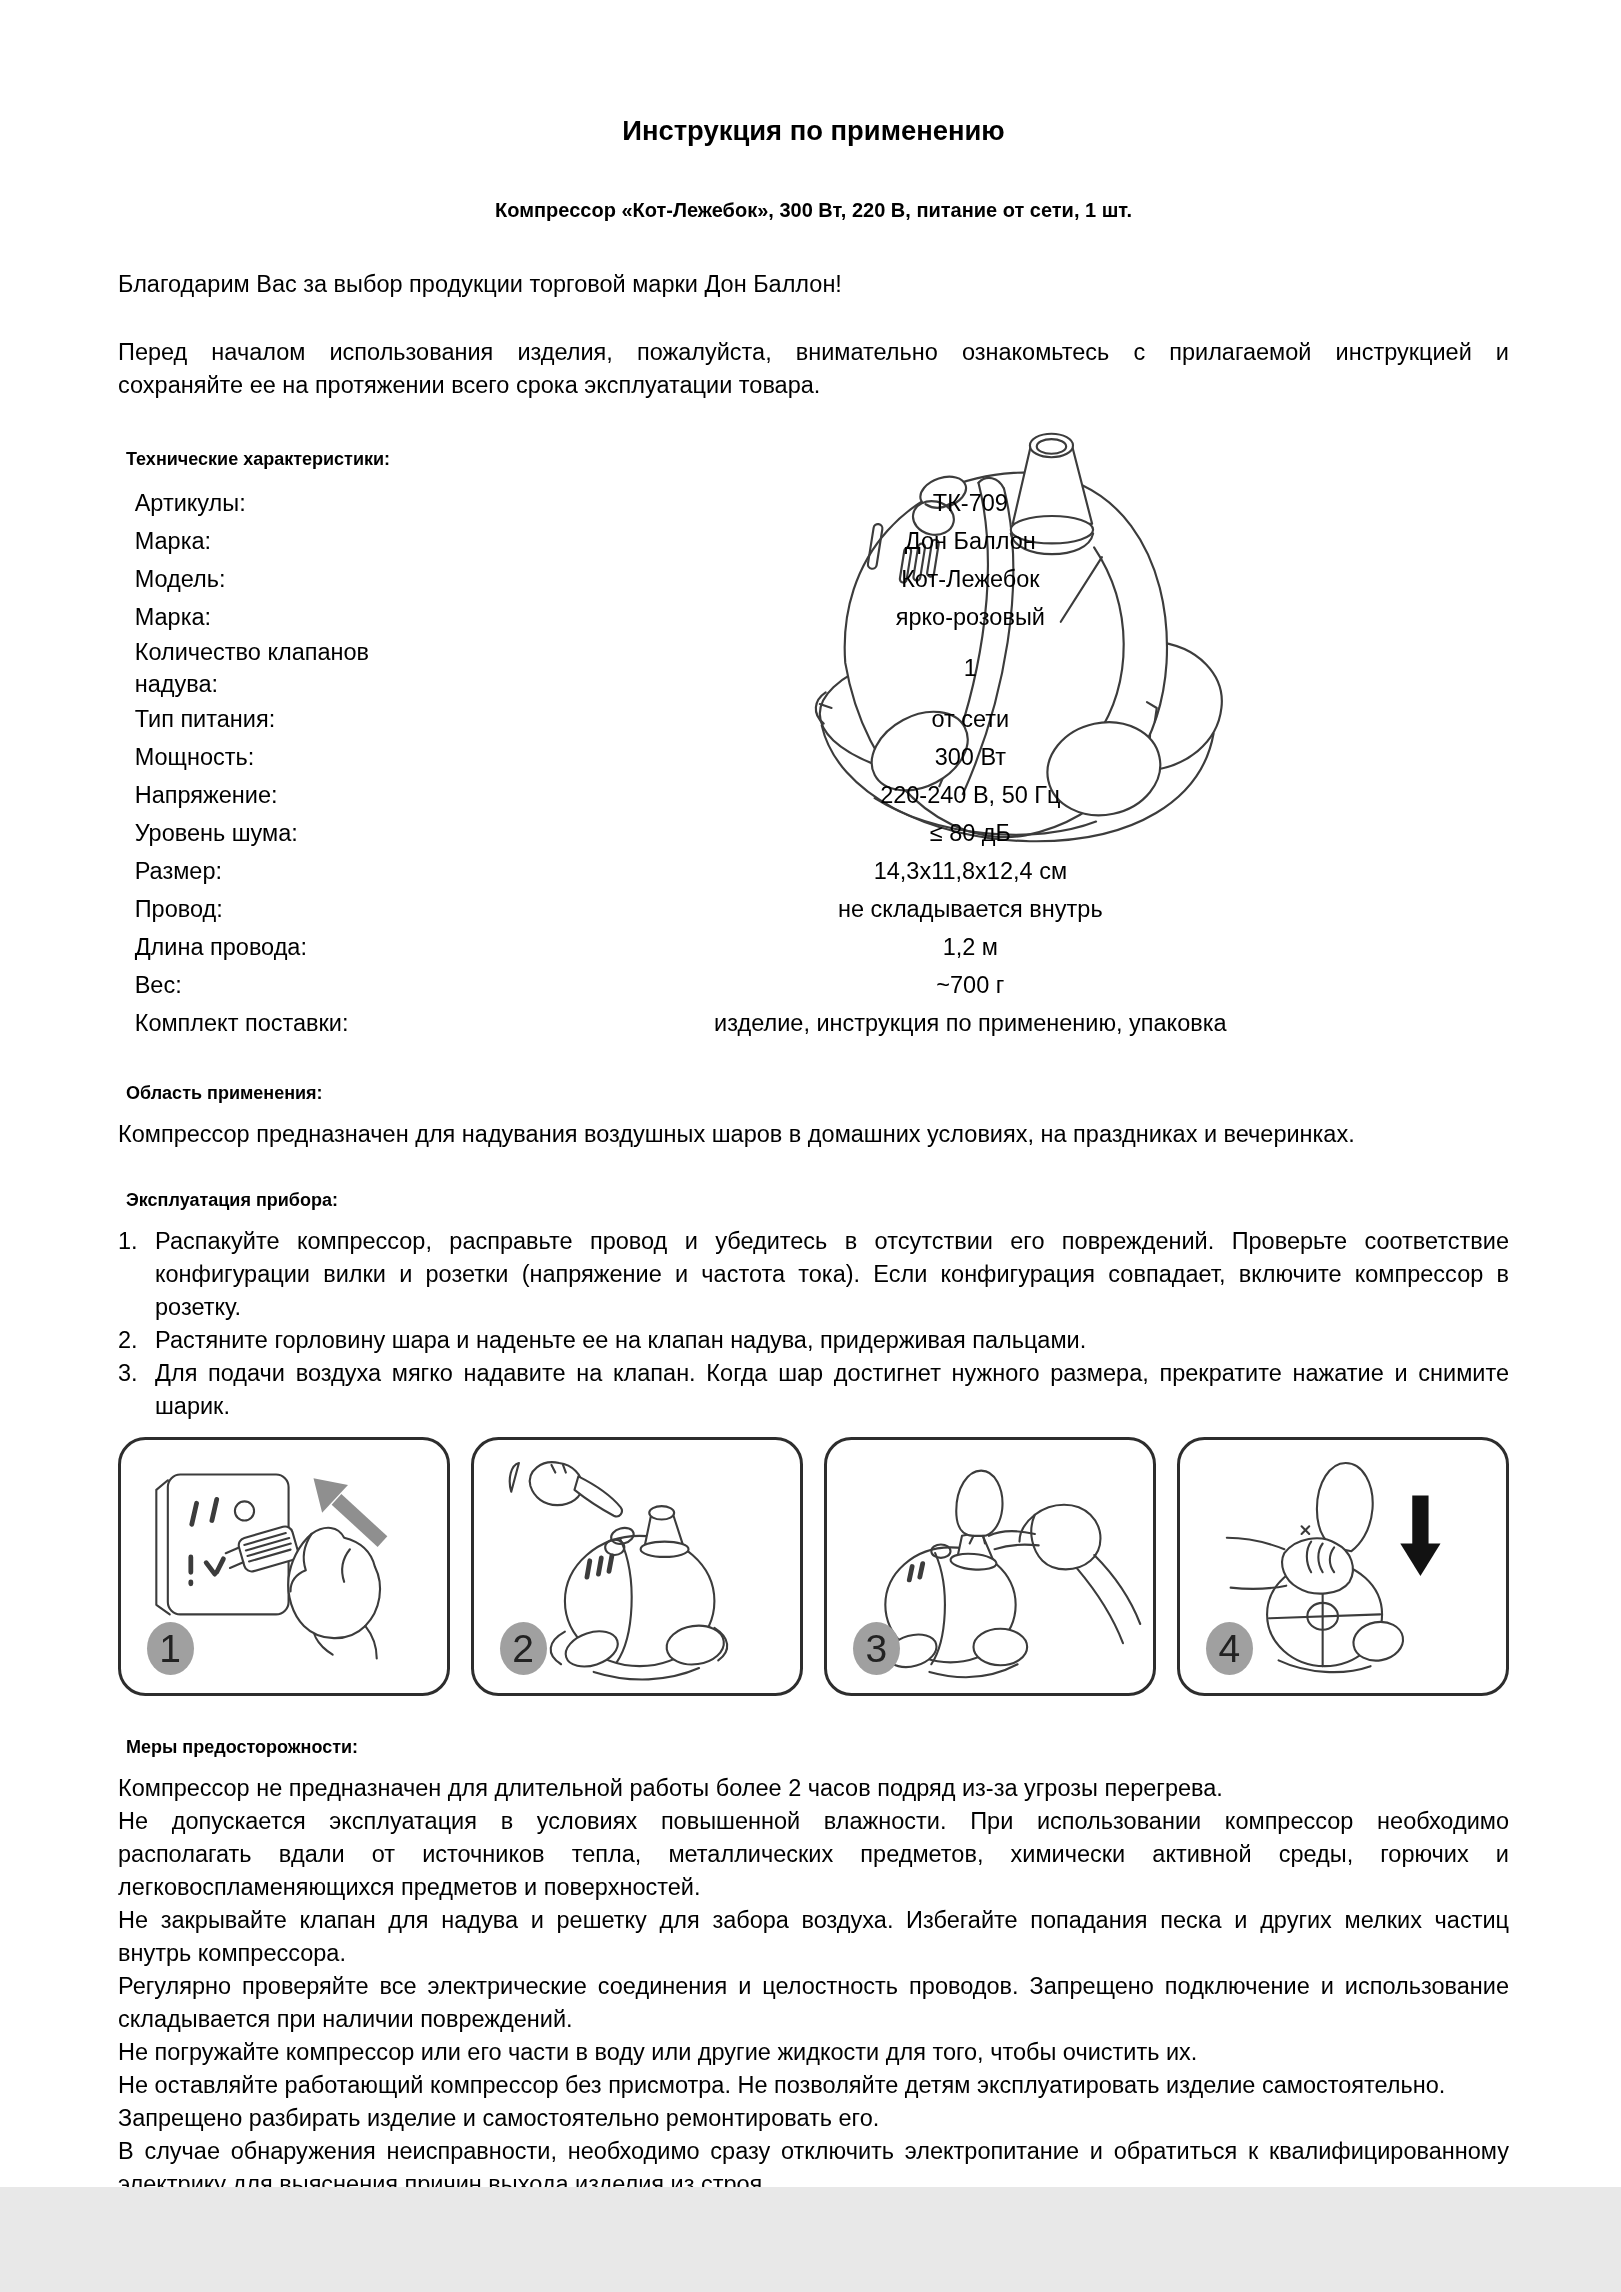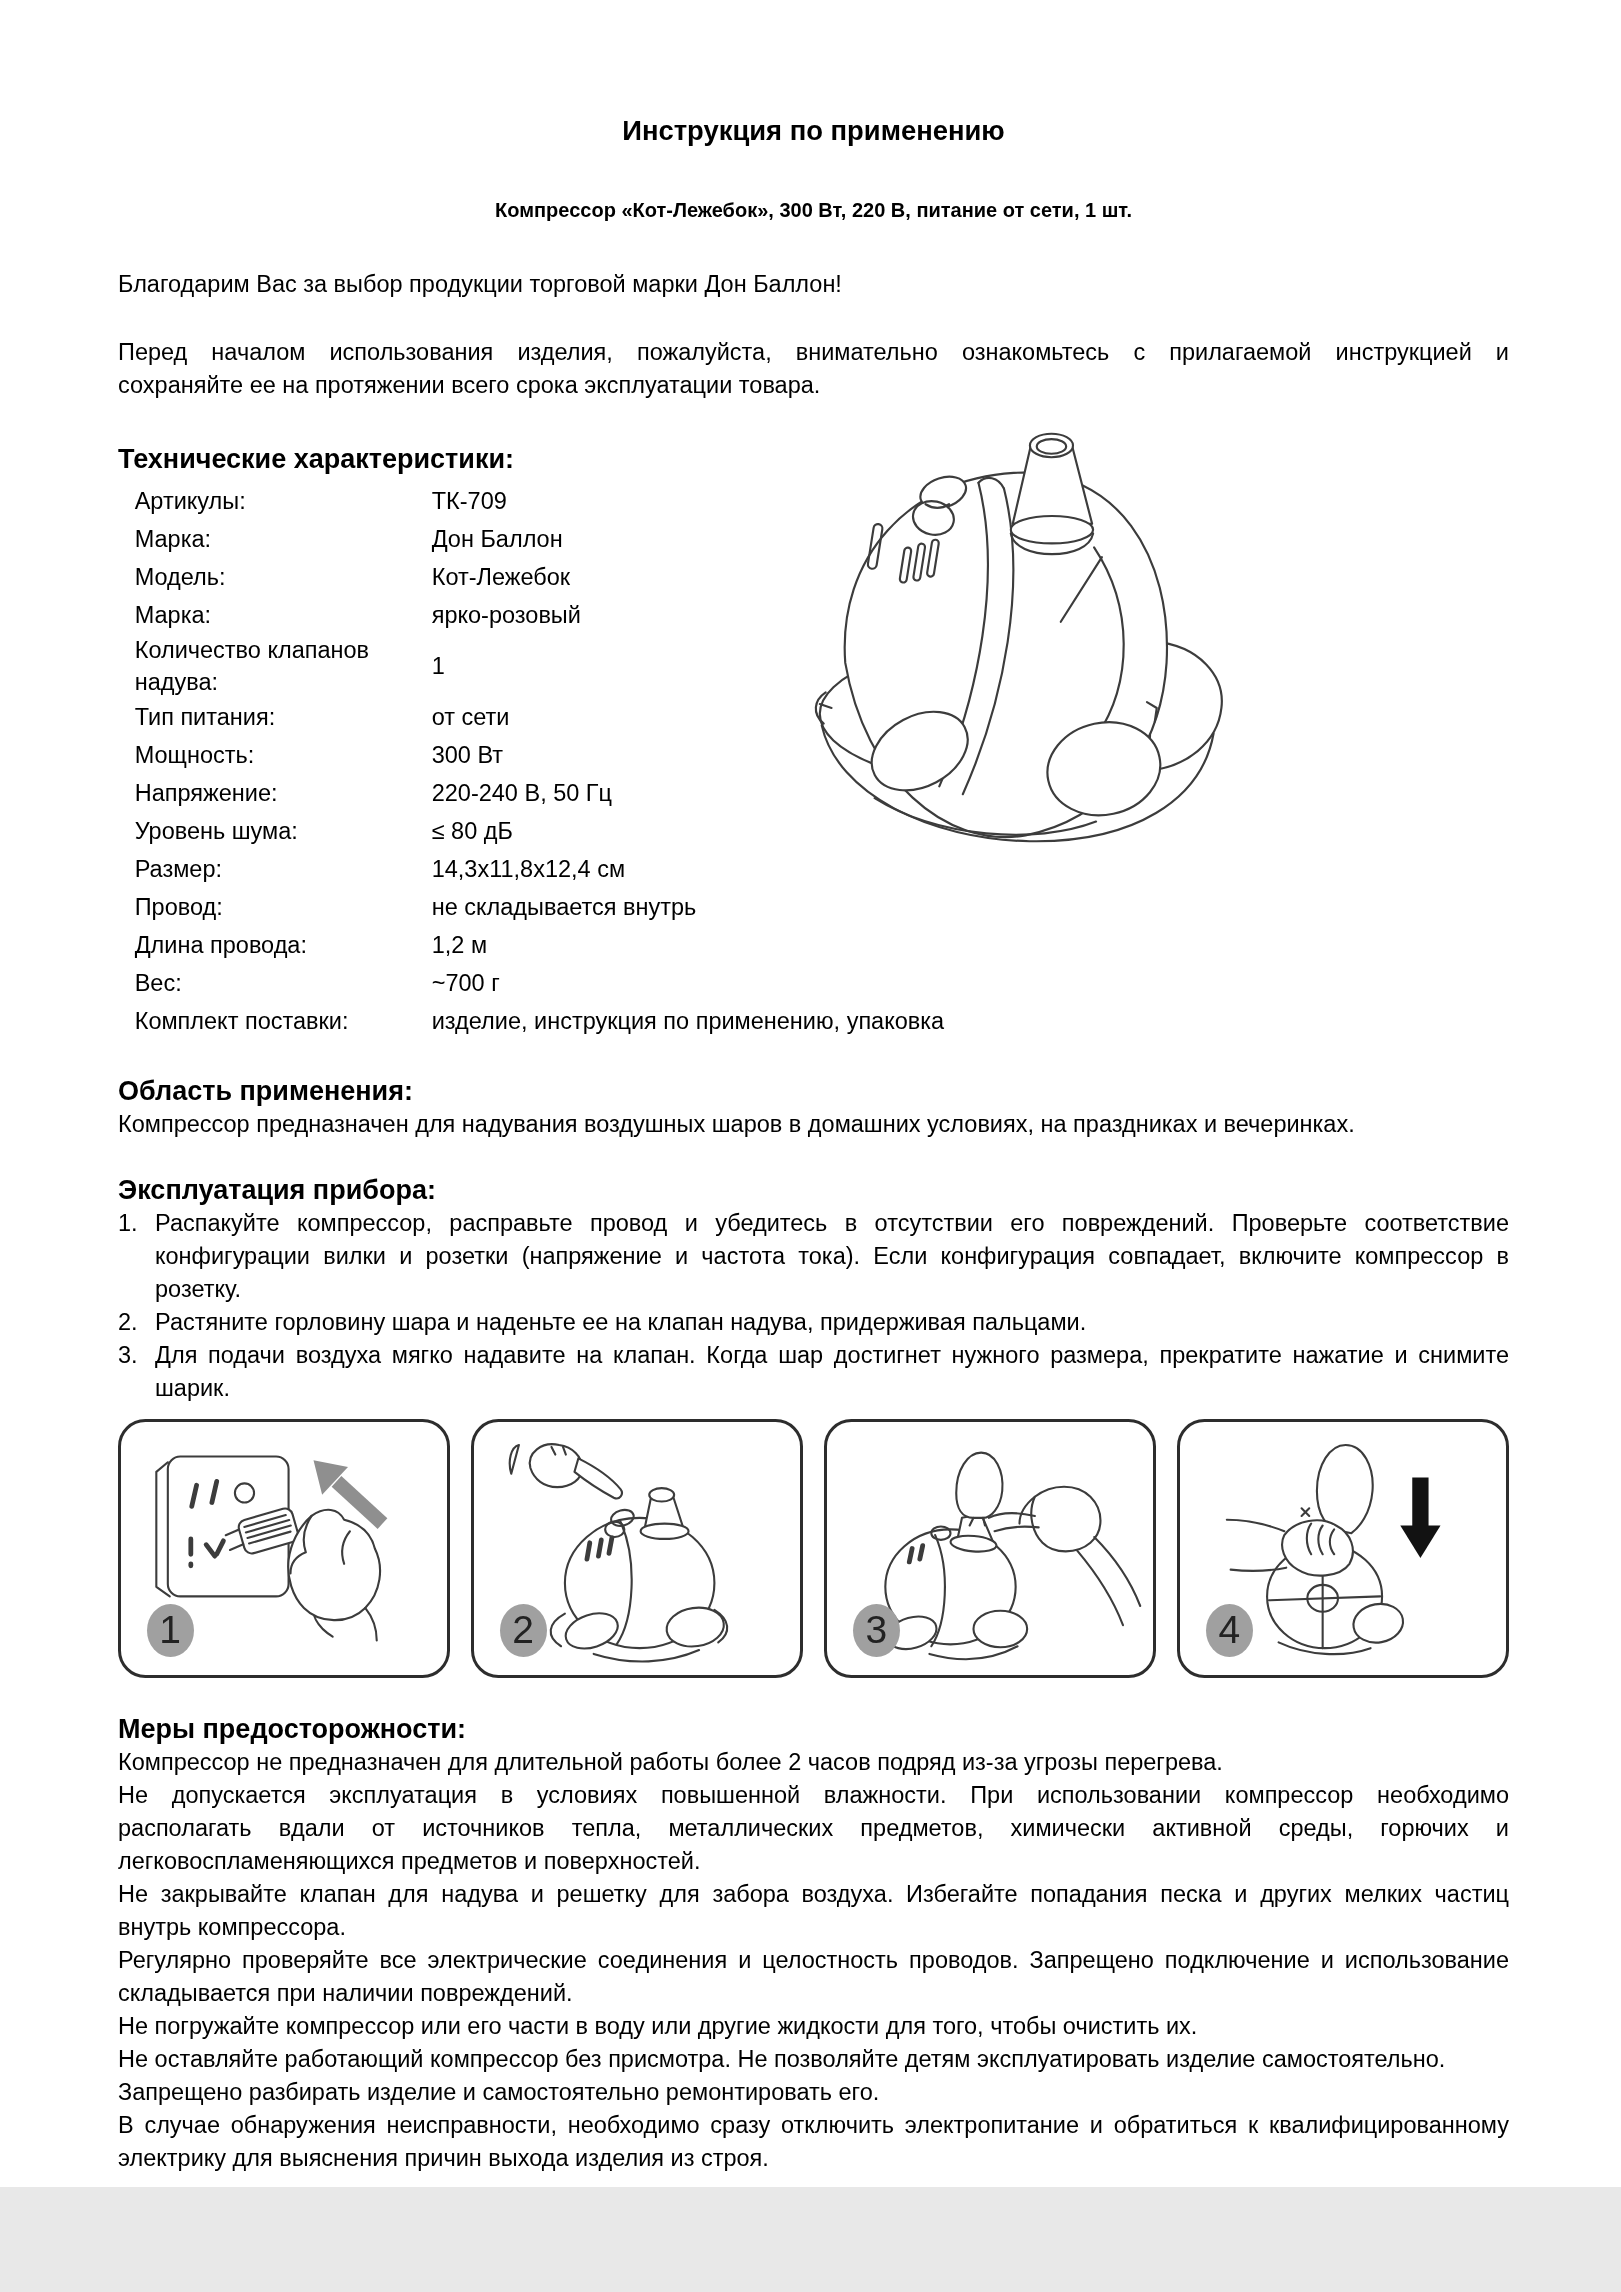--- a/index.html
+++ b/index.html
@@ -9,26 +9,26 @@
     background:#ffffff; color:#000;
     font-family:"Liberation Sans","DejaVu Sans",sans-serif;
     overflow:hidden;
   }
   .content { position:relative; padding:114px 112px 0 118px; }
   .title { font-size:27.4px; font-weight:700; text-align:center; margin:0; line-height:33px; }
   .subtitle { font-size:20px; font-weight:700; text-align:center; margin:47px 0 0; line-height:33px; }
   .body { font-size:23.5px; line-height:33px; margin:0; }
   .thanks { margin-top:41px; }
   .intro { margin-top:35px; }
-  .sect { font-size:27px; font-weight:700; margin:0; line-height:33px; }
+  .sect { font-size:18px; font-weight:700; margin:8px; line-height:33px; }
   .specs-heading { margin-top:41px; }
   .spec-table { margin-top:5.9px; position:relative; z-index:2; }
   .spec-row { display:flex; align-items:center; min-height:38px; padding-left:16.7px; font-size:23.5px; line-height:32px; }
   .spec-label { width:297px; flex:none; }
-  .spec-value { flex:1; }
+  .spec-value { flex:1;text-align:center; }
   .app-heading { margin-top:35px; }
   .op-heading { margin-top:33px; }
   .op-list { margin:0; }
   .op-step { display:flex; font-size:23.5px; line-height:33px; }
   .op-num { width:37px; flex:none; }
   .op-body { flex:1; min-width:0; }
   .jline { text-align:justify; text-align-last:justify; }
   .jline.last { text-align-last:left; }
   .figures { display:flex; gap:21.6px; margin-top:13.7px; position:relative; z-index:2; }
   .figbox { position:relative; flex:1; height:259px; border:3.4px solid #2d2d2d; border-radius:27.4px; background:#fff; overflow:hidden; }

